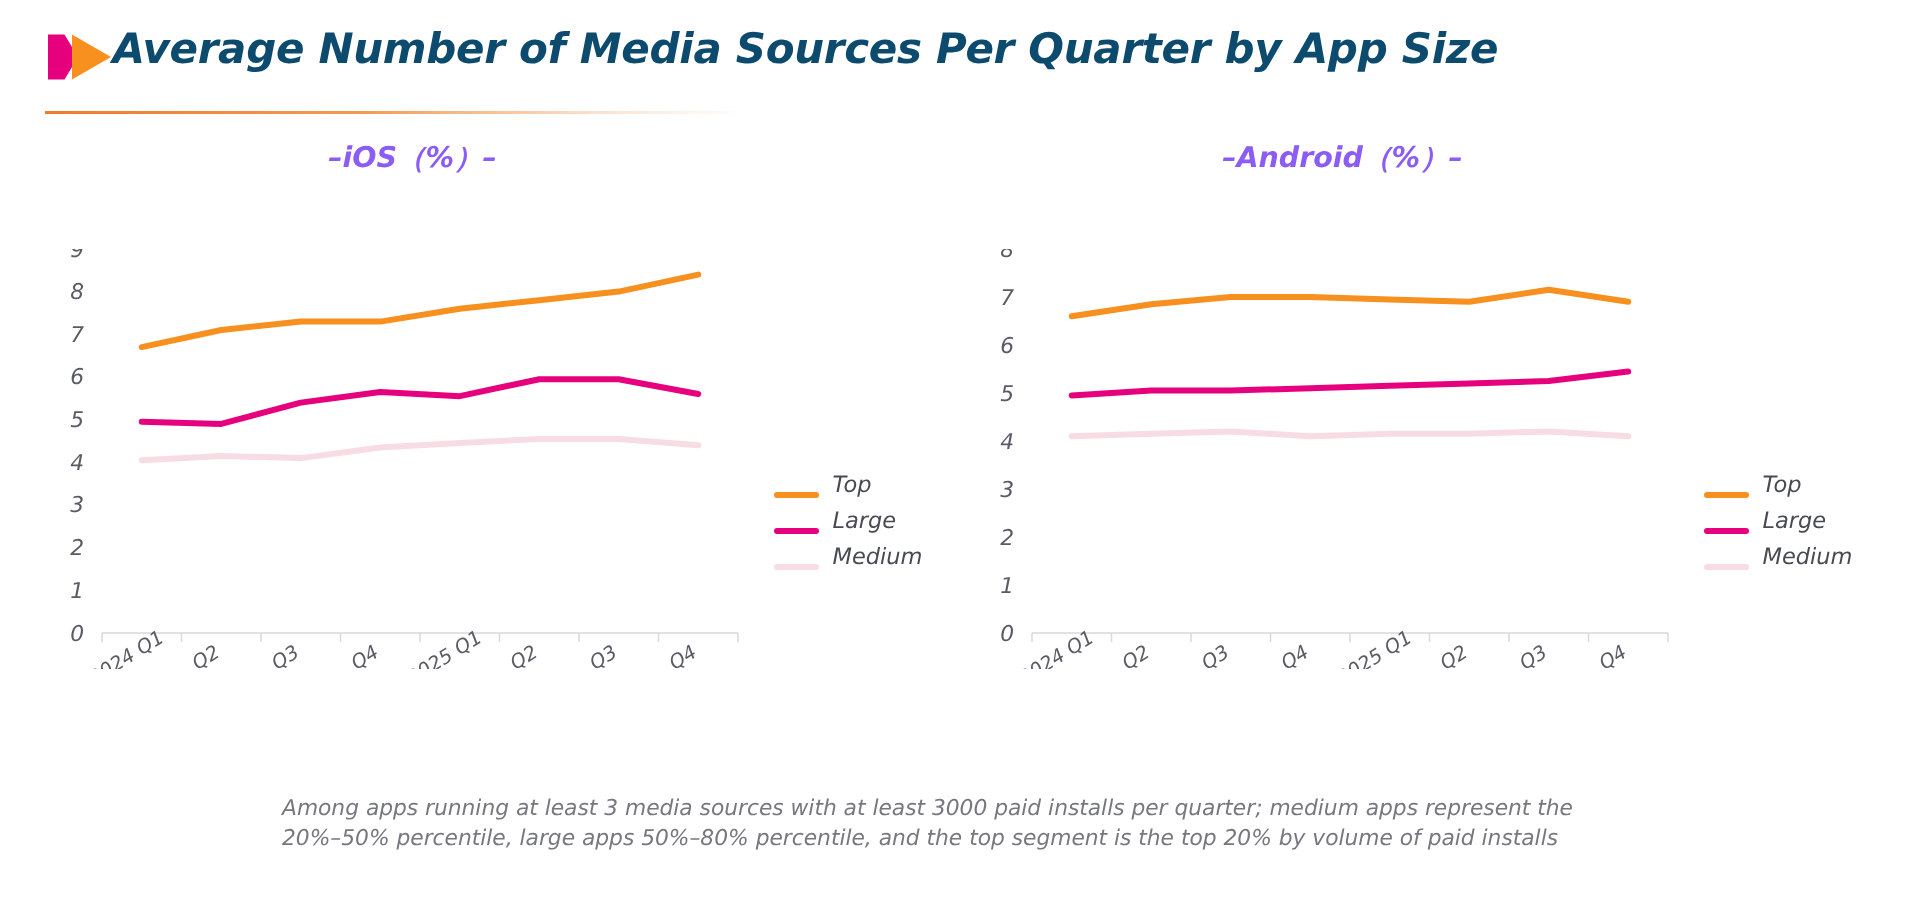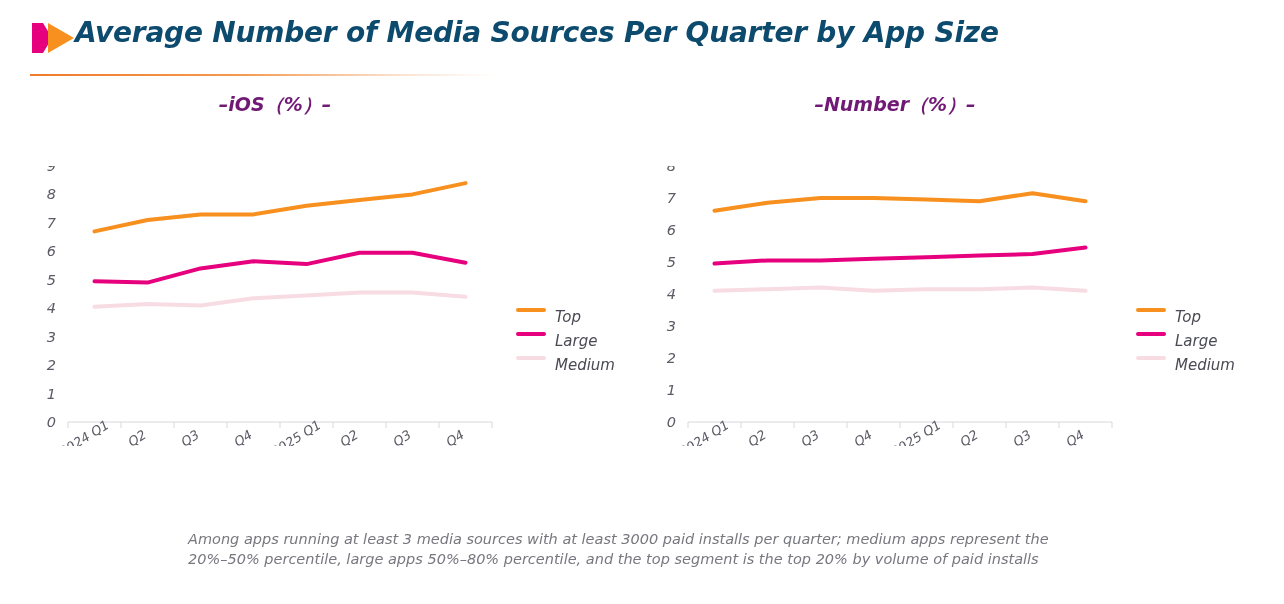--- a/index.html
+++ b/index.html
@@ -50,21 +50,21 @@
   .panel-android { left: 642px; width: 640px; }
 
   .panel-subtitle {
     position: absolute;
     top: 6px;
     width: 470px;
     text-align: center;
     font-size: 19px;
     font-style: italic;
     font-weight: bold;
-    color: #701a75;
+    color: #8b5cf6;
     white-space: nowrap;
   }
   .panel-ios .panel-subtitle     { left: 30px; }
   .panel-android .panel-subtitle { left: 18px; }
 
   
   .plot {
     position: absolute;
     top: 80px;
     width: 470px;
@@ -92,21 +92,21 @@
   .legend {
     position: absolute;
     top: 222px;
     width: 130px;
   }
   .panel-ios .legend     { left: 506px; }
   .panel-android .legend { left: 494px; }
 
   .legend-row {
     display: flex;
-    align-items: flex-start;
+    align-items: flex-end;
     height: 24px;
   }
   .legend-swatch {
     width: 30px;
     height: 4px;
     border-radius: 2px;
     margin-right: 9px;
     flex: none;
   }
   .legend-label {
@@ -191,21 +191,21 @@
       <span class="legend-label">Large</span>
     </div>
     <div class="legend-row">
       <span class="legend-swatch" style="background:#f8dce4"></span>
       <span class="legend-label">Medium</span>
     </div>
   </div>
 </div>
 
 <div class="panel panel-android">
-  <div class="panel-subtitle">–Number（%）–</div>
+  <div class="panel-subtitle">–Android（%）–</div>
   <div class="plot">
     <svg id="svg-android" width="470" height="280" viewBox="0 0 470 280">
         <text x="26" y="261" class="ytick" font-size="14.5" font-style="italic" font-family="&quot;DejaVu Sans&quot;, sans-serif" fill="#5b5b66" text-anchor="end">0</text>
         <text x="26" y="229" class="ytick" font-size="14.5" font-style="italic" font-family="&quot;DejaVu Sans&quot;, sans-serif" fill="#5b5b66" text-anchor="end">1</text>
         <text x="26" y="197" class="ytick" font-size="14.5" font-style="italic" font-family="&quot;DejaVu Sans&quot;, sans-serif" fill="#5b5b66" text-anchor="end">2</text>
         <text x="26" y="165" class="ytick" font-size="14.5" font-style="italic" font-family="&quot;DejaVu Sans&quot;, sans-serif" fill="#5b5b66" text-anchor="end">3</text>
         <text x="26" y="133" class="ytick" font-size="14.5" font-style="italic" font-family="&quot;DejaVu Sans&quot;, sans-serif" fill="#5b5b66" text-anchor="end">4</text>
         <text x="26" y="101" class="ytick" font-size="14.5" font-style="italic" font-family="&quot;DejaVu Sans&quot;, sans-serif" fill="#5b5b66" text-anchor="end">5</text>
         <text x="26" y="69" class="ytick" font-size="14.5" font-style="italic" font-family="&quot;DejaVu Sans&quot;, sans-serif" fill="#5b5b66" text-anchor="end">6</text>
         <text x="26" y="37" class="ytick" font-size="14.5" font-style="italic" font-family="&quot;DejaVu Sans&quot;, sans-serif" fill="#5b5b66" text-anchor="end">7</text>

